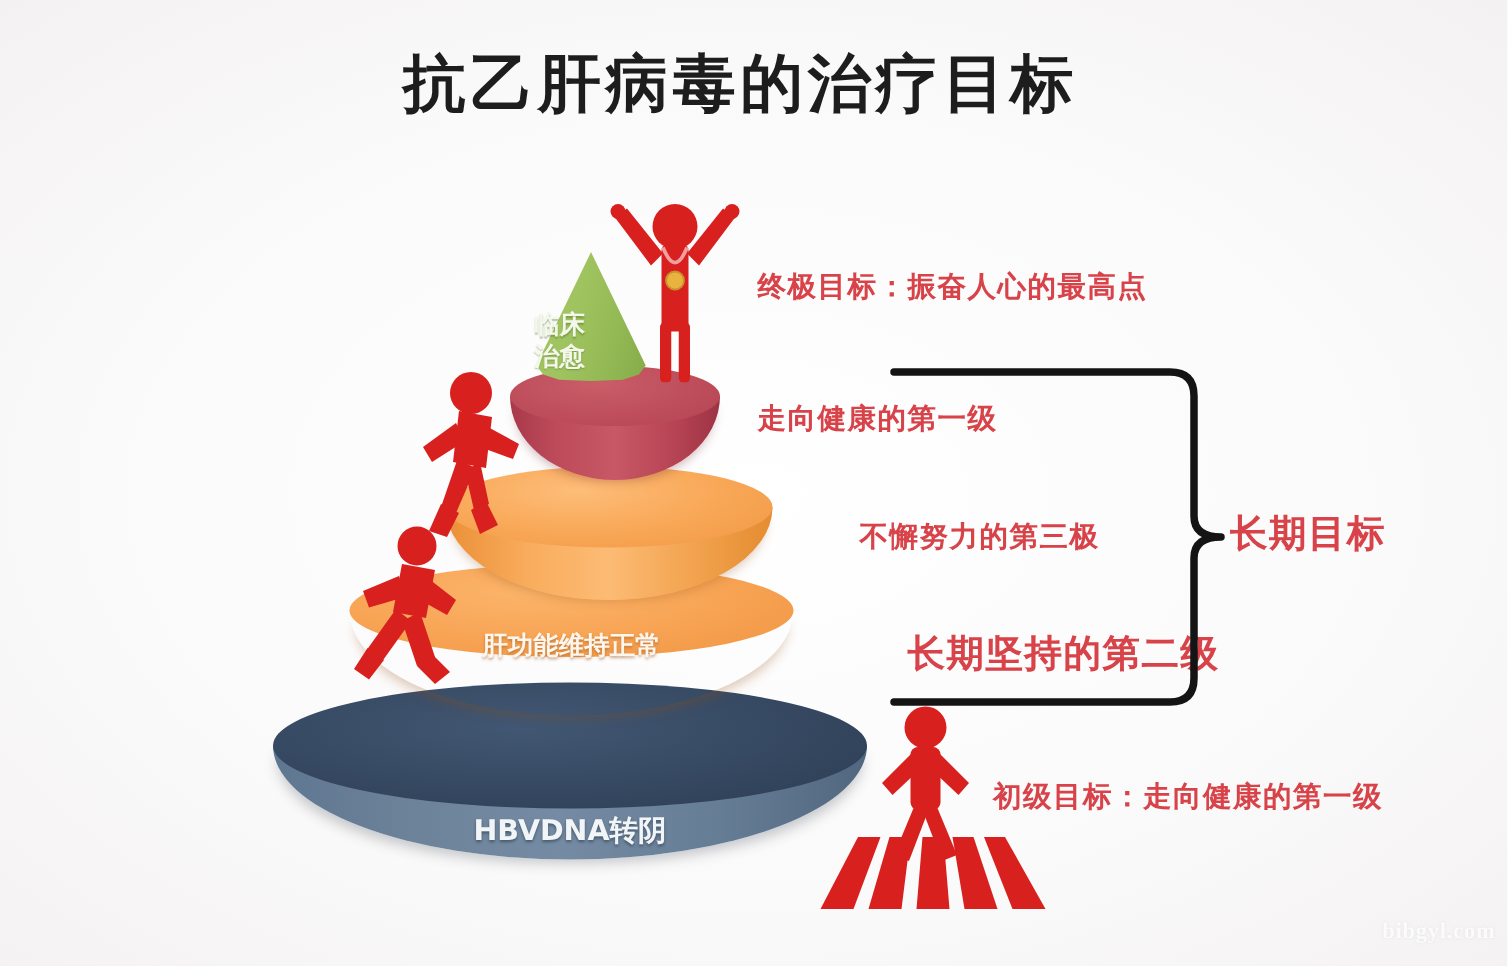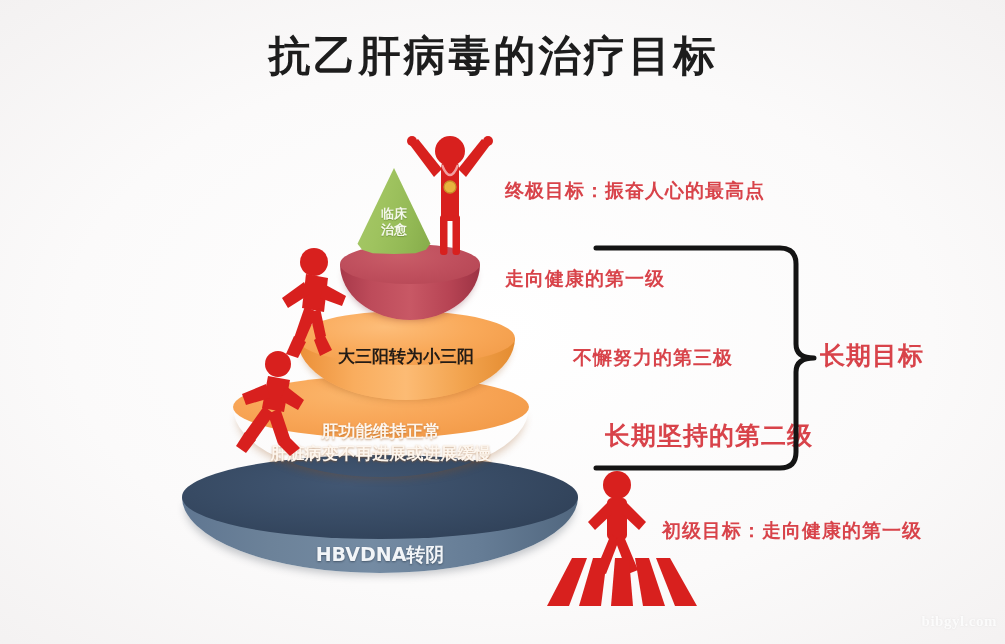--- a/index.html
+++ b/index.html
@@ -142,23 +142,22 @@
     left: 0; top: 0;
     width: 76px; height: 86px;
     background: linear-gradient(105deg, #a8c96a 0%, #9fc35f 38%, #93b955 70%, #85ab49 100%);
     clip-path: polygon(50% 0%, 2% 88%, 8% 95%, 22% 99%, 50% 100%, 78% 99%, 92% 95%, 98% 88%);
     border-radius: 6px;
   }
   #cone .cone-label {
     position: absolute;
     left: 0; top: 38px;
     width: 76px;
-    text-align: center;
     font-family: Liberation Sans, sans-serif;
-    font-size: 13px;
+    font-size: 17px;
     font-weight: 700;
     line-height: 1.25;
     color: #f4f8ea;
     text-shadow: 0 1px 1px rgba(70,95,30,0.4);
   }
 
   
   .figure { position: absolute; }
   .figure svg { display: block; }
 
@@ -215,28 +214,26 @@
     <div class="disc-side"></div>
     <div class="disc-top"></div>
     <div class="disc-label">HBVDNA转阴</div>
   </div>
 
   <div class="disc" id="layer-2">
     <div class="disc-side"></div>
     <div class="disc-top"></div>
     <div class="disc-label">
       <div>肝功能维持正常</div>
-      <div>肝脏病变不再进展或进展缓慢</div>
     </div>
   </div>
 
   <div class="disc" id="layer-3">
     <div class="disc-side"></div>
     <div class="disc-top"></div>
-    <div class="disc-label">大三阳转为小三阳</div>
   </div>
 
   <div class="disc" id="layer-4">
     <div class="disc-side"></div>
     <div class="disc-top"></div>
   </div>
 
   <div id="cone">
     <div class="cone-shape"></div>
     <div class="cone-label">

